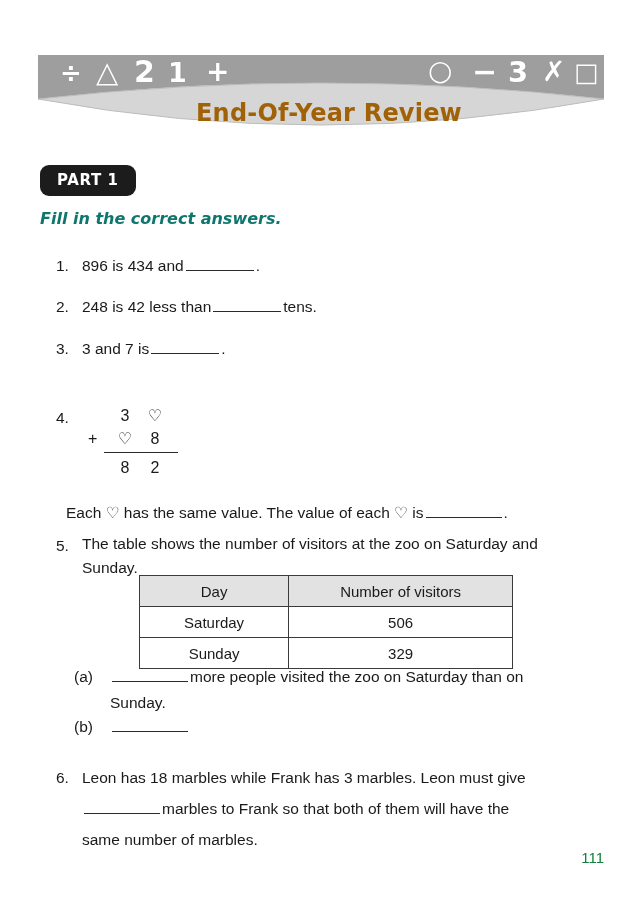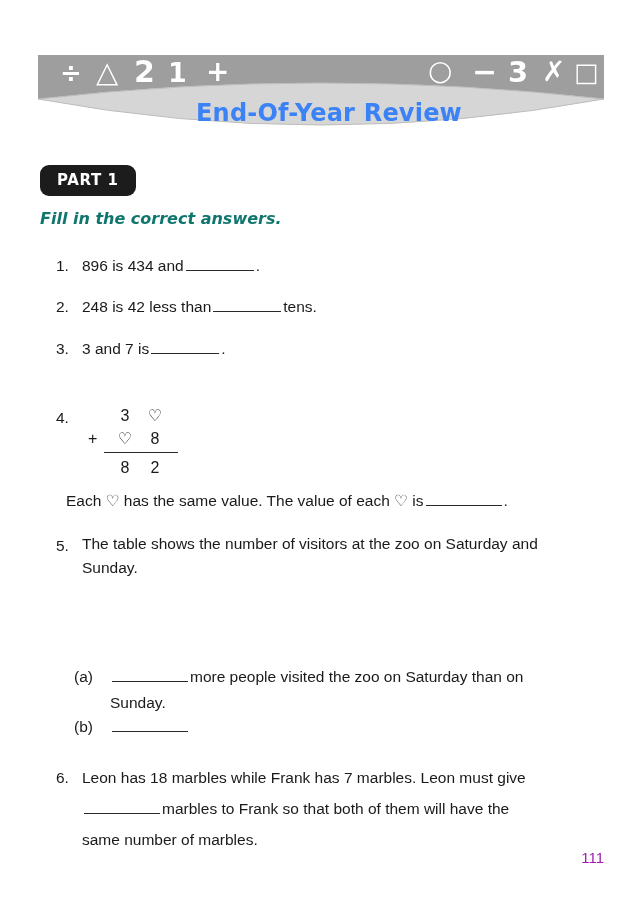--- a/index.html
+++ b/index.html
@@ -55,21 +55,21 @@
   }
   .banner-title {
     position: absolute;
     left: 16px;
     right: 0;
     top: 44px;
     text-align: center;
     font-size: 24px;
     font-weight: bold;
     letter-spacing: 0.2px;
-    color: #3b82f6;
+    color: #a16207;
     font-family: "DejaVu Sans", sans-serif;
   }
 
   
   .part-badge {
     position: absolute;
     left: 40px;
     top: 165px;
     background: #1c1c1c;
     color: #ffffff;
@@ -151,21 +151,21 @@
     margin-bottom: 3px;
   }
   .sum-heart {
     font-family: "DejaVu Sans", sans-serif;
     font-size: 16px;
   }
 
   .q4-note {
     position: absolute;
     left: 66px;
-    top: 488px;
+    top: 500px;
     font-size: 15.5px;
     line-height: 25px;
   }
 
   
   .zoo-table {
     position: absolute;
     left: 139px;
     top: 575px;
     width: 374px;
@@ -196,21 +196,21 @@
     width: 36px;
     flex: 0 0 36px;
   }
   .subq-body { flex: 1; }
 
   .page-number {
     position: absolute;
     right: 38px;
     top: 849px;
     font-size: 15px;
-    color: #a21caf;
+    color: #15803d;
   }
 </style>
 </head>
 <body>
 
 <div class="page">
 
   <div class="banner">
     <svg class="banner-bg" viewBox="0 0 566 86" preserveAspectRatio="none">
       <rect x="0" y="0" width="566" height="44" fill="#9e9e9e"></rect>
@@ -283,38 +283,56 @@
   <div class="q4-note"><span>Each ♡  has the same value. The value of each ♡  is</span><span class="blank blank-md"></span><span>.</span></div>
 
   <div class="q" style="left:56px; top:532px; width:552px;">
     <span class="q-num">5.</span>
     <span class="q-body">
       <div style="line-height:24px;">The table shows the number of visitors at the zoo on Saturday and</div>
       <div style="line-height:24px;">Sunday.</div>
     </span>
   </div>
 
+  <table class="zoo-table">
+    <thead>
+      <tr>
+        <th class="col-day">Day</th>
+        <th>Number of visitors</th>
+      </tr>
+    </thead>
+    <tbody>
+      <tr>
+        <td>Saturday</td>
+        <td>506</td>
+      </tr>
+      <tr>
+        <td>Sunday</td>
+        <td>329</td>
+      </tr>
+    </tbody>
+  </table>
 
   <div class="subq" style="left:74px; top:664px; width:534px;">
     <span class="subq-label">(a)</span>
     <span class="subq-body">
       <div><span class="blank blank-md"></span><span>more people visited the zoo on Saturday than on</span></div>
       <div>Sunday.</div>
     </span>
   </div>
 
   <div class="subq" style="left:74px; top:714px; width:534px;">
     <span class="subq-label">(b)</span>
     <span class="subq-body"><span class="blank blank-md"></span></span>
   </div>
 
   <div class="q" style="left:56px; top:762px; width:552px; line-height:31px;">
     <span class="q-num">6.</span>
     <span class="q-body">
-      <div>Leon has 18 marbles while Frank has 7 marbles. Leon must give</div>
+      <div>Leon has 18 marbles while Frank has 3 marbles. Leon must give</div>
       <div><span class="blank blank-md"></span><span>marbles to Frank so that both of them will have the</span></div>
       <div>same number of marbles.</div>
     </span>
   </div>
 
   <div class="page-number">111</div>
 
 </div>
 
 </body></html>

